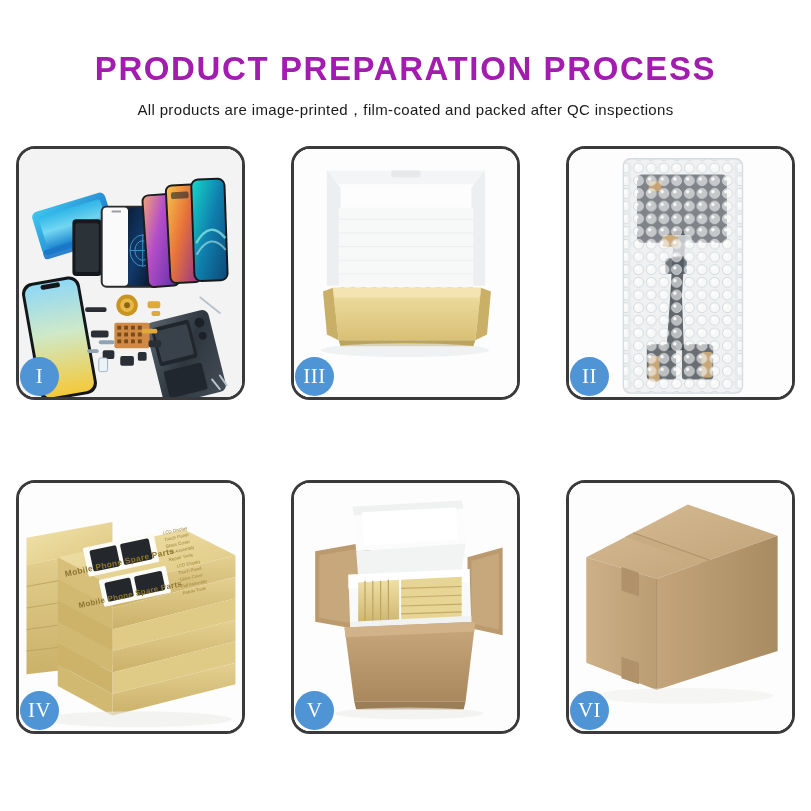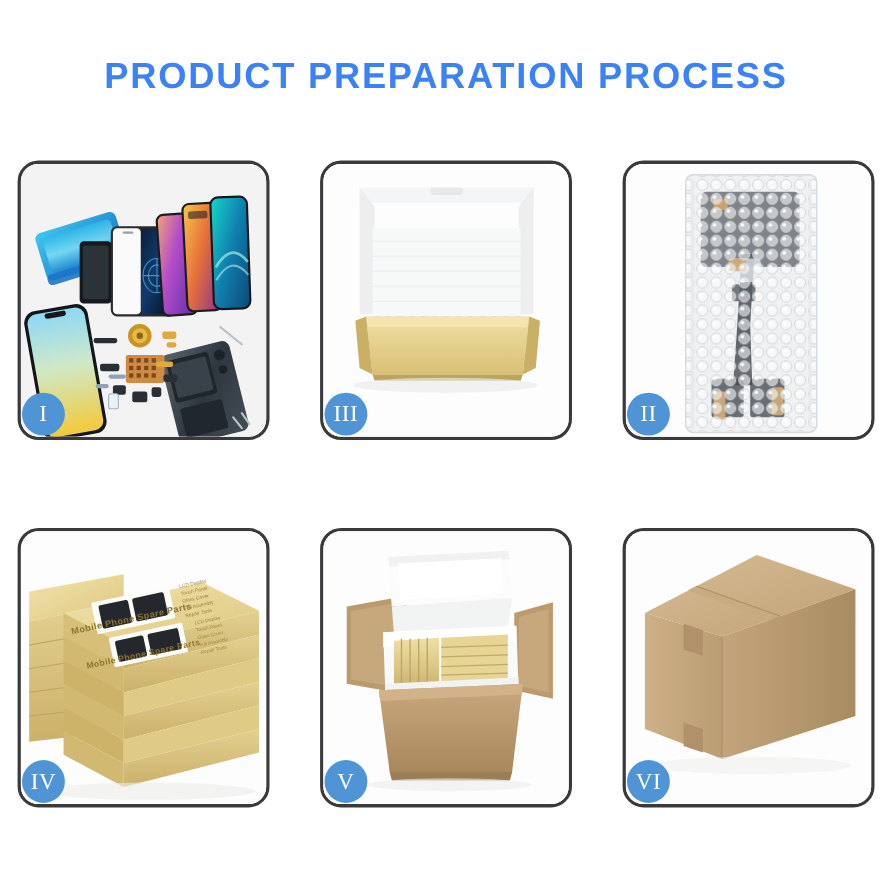--- a/index.html
+++ b/index.html
@@ -20,21 +20,21 @@
     background: #ffffff;
   }
 
   
   .header { position: absolute; left: 0; top: 0; width: 811px; text-align: center; }
 
   .page-title {
     font-size: 33px;
     font-weight: 600;
     letter-spacing: 1.6px;
-    color: #3b82f6;
+    color: #a21caf;
     line-height: 1;
     padding-top: 52px;
     white-space: nowrap;
   }
 
   .page-subtitle {
     font-size: 15px;
     font-weight: 400;
     letter-spacing: 0.35px;
     color: #1a1a1a;
@@ -94,20 +94,21 @@
     z-index: 5;
   }
 </style>
 </head>
 <body>
 
 <div id="page">
 
   <div class="header">
     <div class="page-title">PRODUCT PREPARATION PROCESS</div>
+    <div class="page-subtitle">All products are image-printed，film-coated and packed after QC inspections</div>
   </div>
 
   <div class="grid">
 
     <div class="card">
       <div class="card-photo">
         <svg viewBox="0 0 229 254" preserveAspectRatio="xMidYMid slice">
           <defs>
             <linearGradient id="p1a" x1="0" y1="0" x2="1" y2="1">
               <stop offset="0" stop-color="#3fc8f0"></stop>

